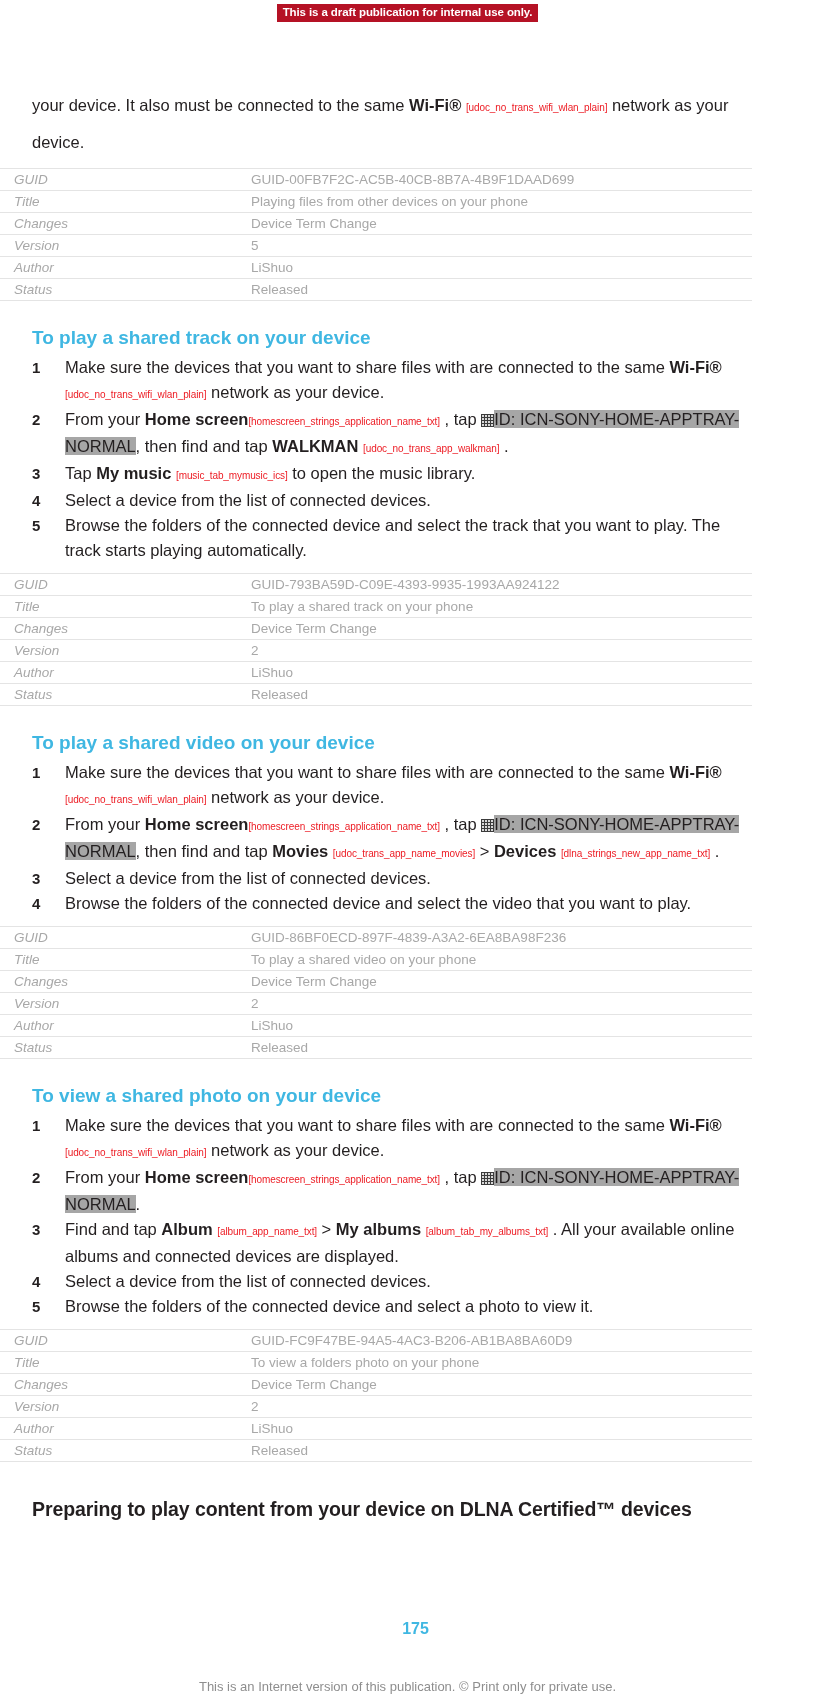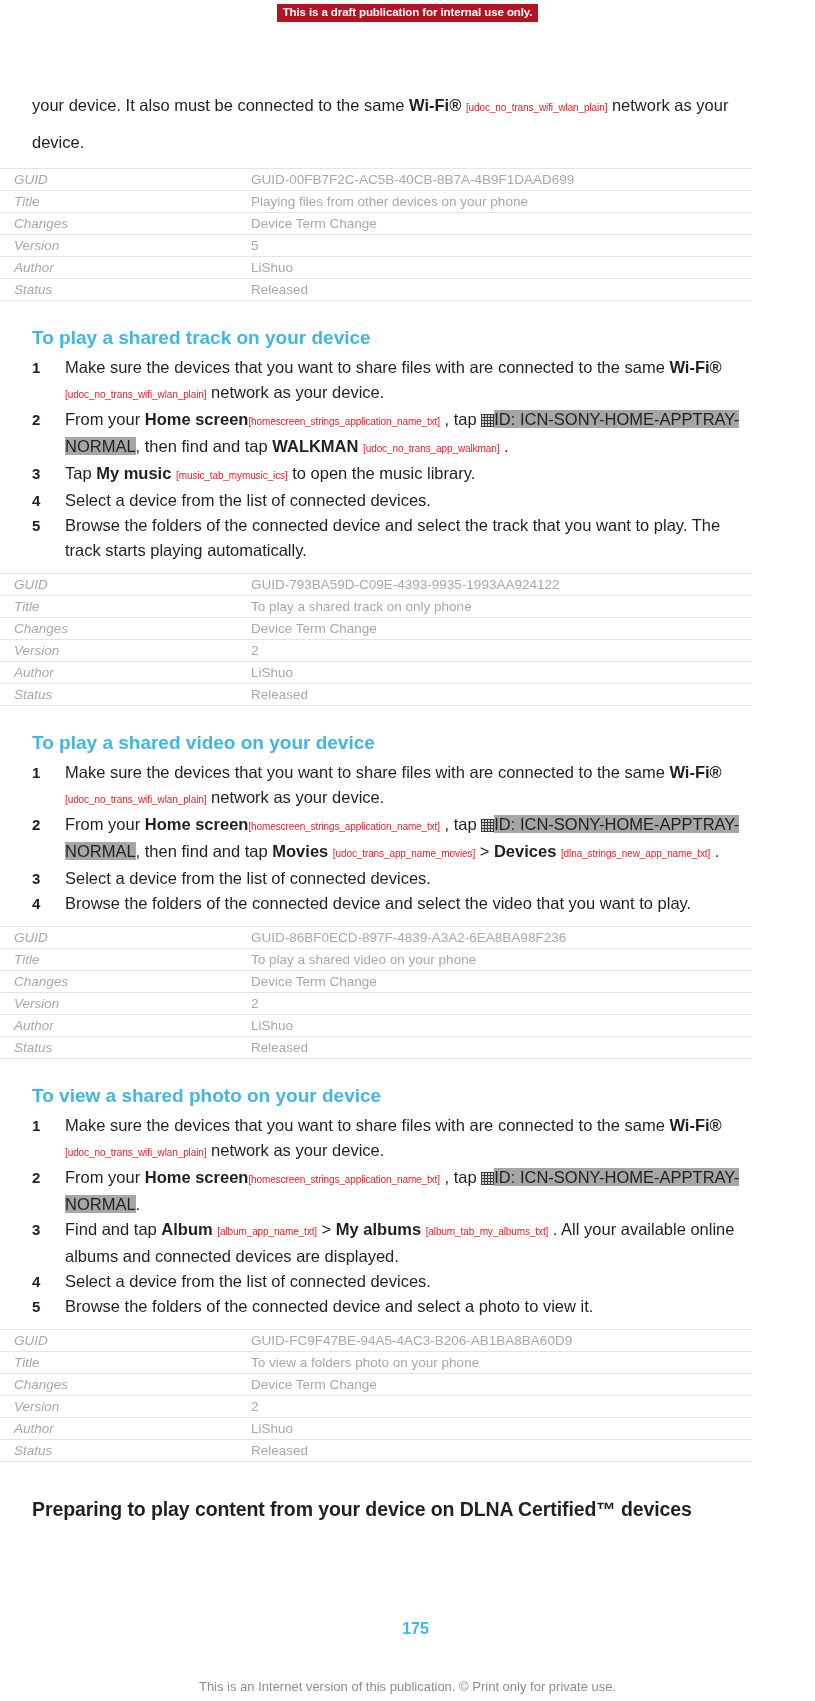--- a/index.html
+++ b/index.html
@@ -244,21 +244,21 @@
 
     <div class="meta-wrap">
       <table class="meta">
         <tbody>
             <tr>
               <td class="k">GUID</td>
               <td class="v">GUID-793BA59D-C09E-4393-9935-1993AA924122</td>
             </tr>
         <tr>
               <td class="k">Title</td>
-              <td class="v">To play a shared track on only phone</td>
+              <td class="v">To play a shared track on your phone</td>
             </tr>
         <tr>
               <td class="k">Changes</td>
               <td class="v">Device Term Change</td>
             </tr>
         <tr>
               <td class="k">Version</td>
               <td class="v">2</td>
             </tr>
         <tr>

